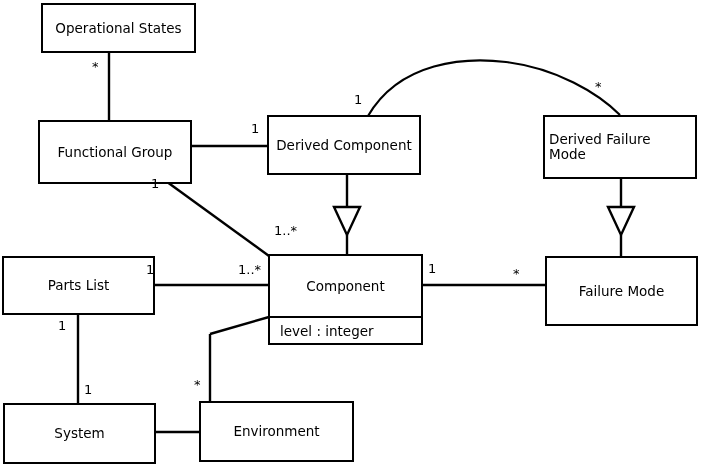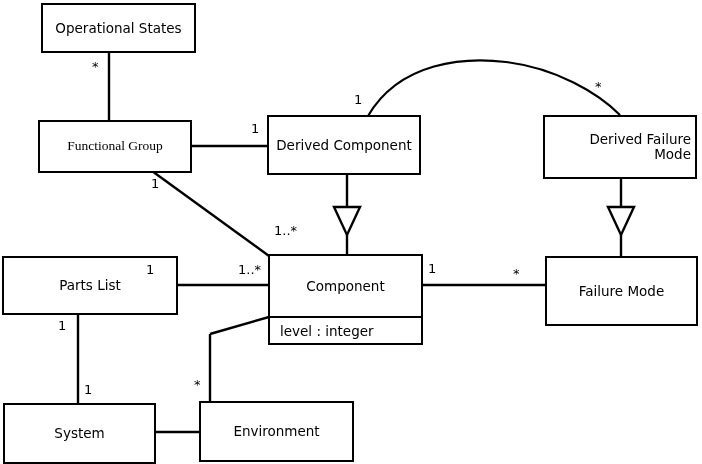--- a/index.html
+++ b/index.html
@@ -35,21 +35,21 @@
     z-index: 5;
   }
   .uml-name-compartment {
     flex: 1 1 auto;
     display: flex;
     align-items: center;
     justify-content: center;
     font-size: 13.5px;
     color: #000000;
     line-height: 1.1;
-    text-align: right;
+    text-align: left;
     padding: 0 4px;
   }
   .uml-attr-compartment {
     border-top: 2px solid #000000;
     display: flex;
     align-items: center;
     justify-content: flex-start;
     font-size: 13.5px;
     color: #000000;
     padding-left: 10px;
@@ -96,33 +96,33 @@
     <line x1="155" y1="432" x2="200" y2="432" stroke="#000000" stroke-width="2.4"></line>
 
     <line x1="210" y1="402" x2="210" y2="334" stroke="#000000" stroke-width="2.4"></line>
     <line x1="210" y1="334" x2="269" y2="317" stroke="#000000" stroke-width="2.4"></line>
   </svg>
 
   <div class="uml-class" style="left:41px; top:3px; width:155px; height:50px;">
     <div class="uml-name-compartment">Operational States</div>
   </div>
 
-  <div class="uml-class" style="left:38px; top:120px; width:154px; height:53px;font-family:Liberation Serif, serif;">
+  <div class="uml-class" style="left:38px; top:120px; width:154px; height:64px;">
     <div class="uml-name-compartment">Functional Group</div>
   </div>
 
   <div class="uml-class" style="left:543px; top:115px; width:154px; height:64px;">
     <div class="uml-name-compartment">Derived Failure Mode</div>
   </div>
 
   <div class="uml-class" style="left:267px; top:115px; width:154px; height:60px;">
     <div class="uml-name-compartment">Derived Component</div>
   </div>
 
-  <div class="uml-class" style="left:2px; top:256px; width:176px; height:59px;">
+  <div class="uml-class" style="left:2px; top:256px; width:153px; height:59px;">
     <div class="uml-name-compartment">Parts List</div>
   </div>
 
   <div class="uml-class" style="left:268px; top:254px; width:155px; height:91px;">
     <div class="uml-name-compartment">Component</div>
     <div class="uml-attr-compartment" style="height:27px;">level : integer</div>
   </div>
 
   <div class="uml-class" style="left:545px; top:256px; width:153px; height:70px;">
     <div class="uml-name-compartment">Failure Mode</div>

